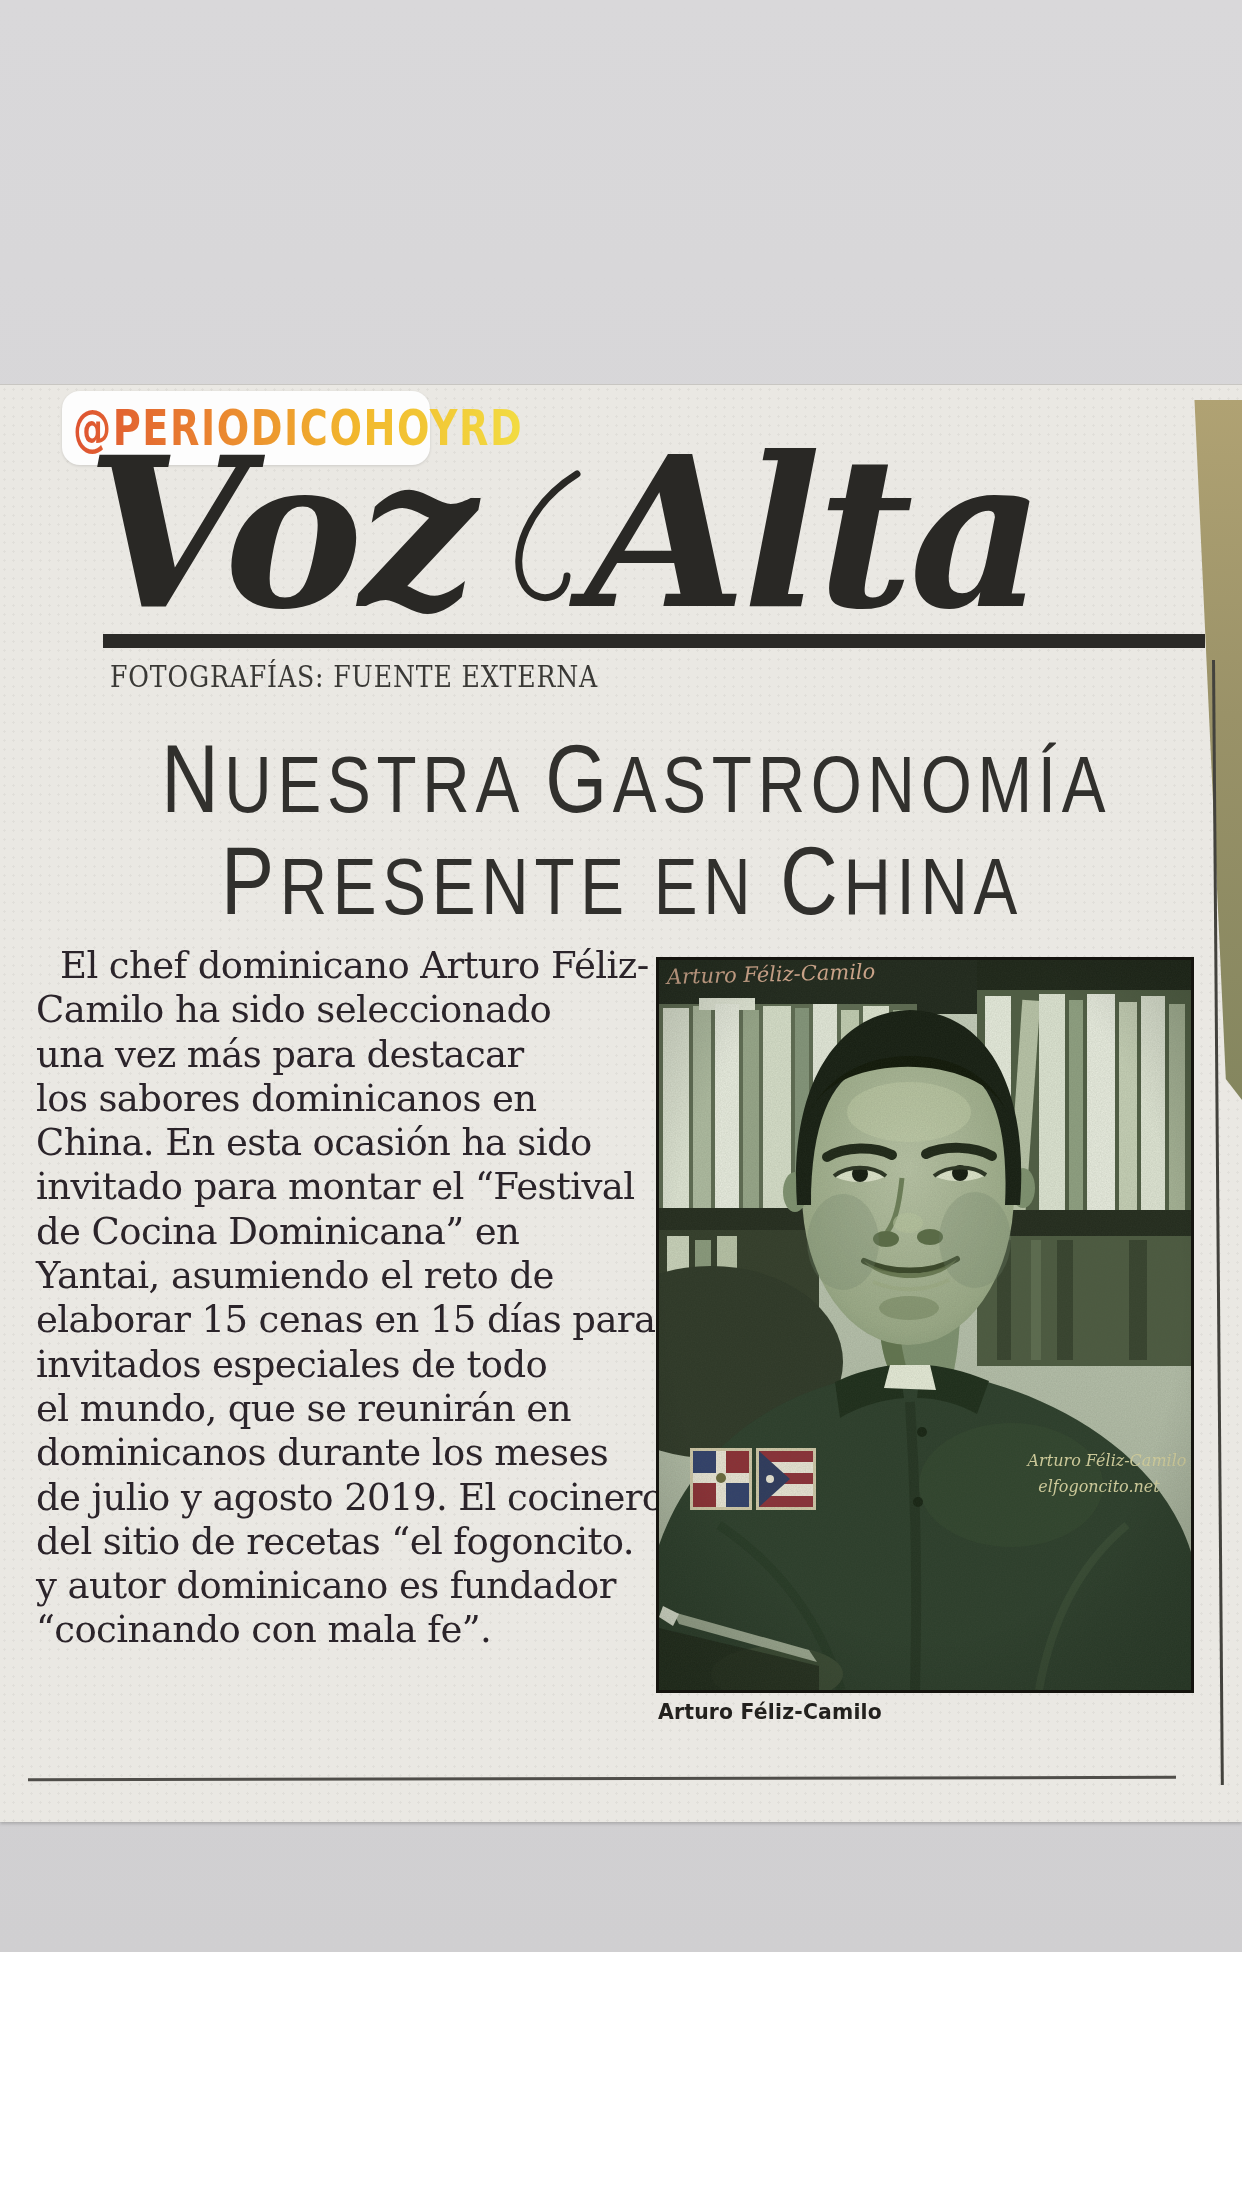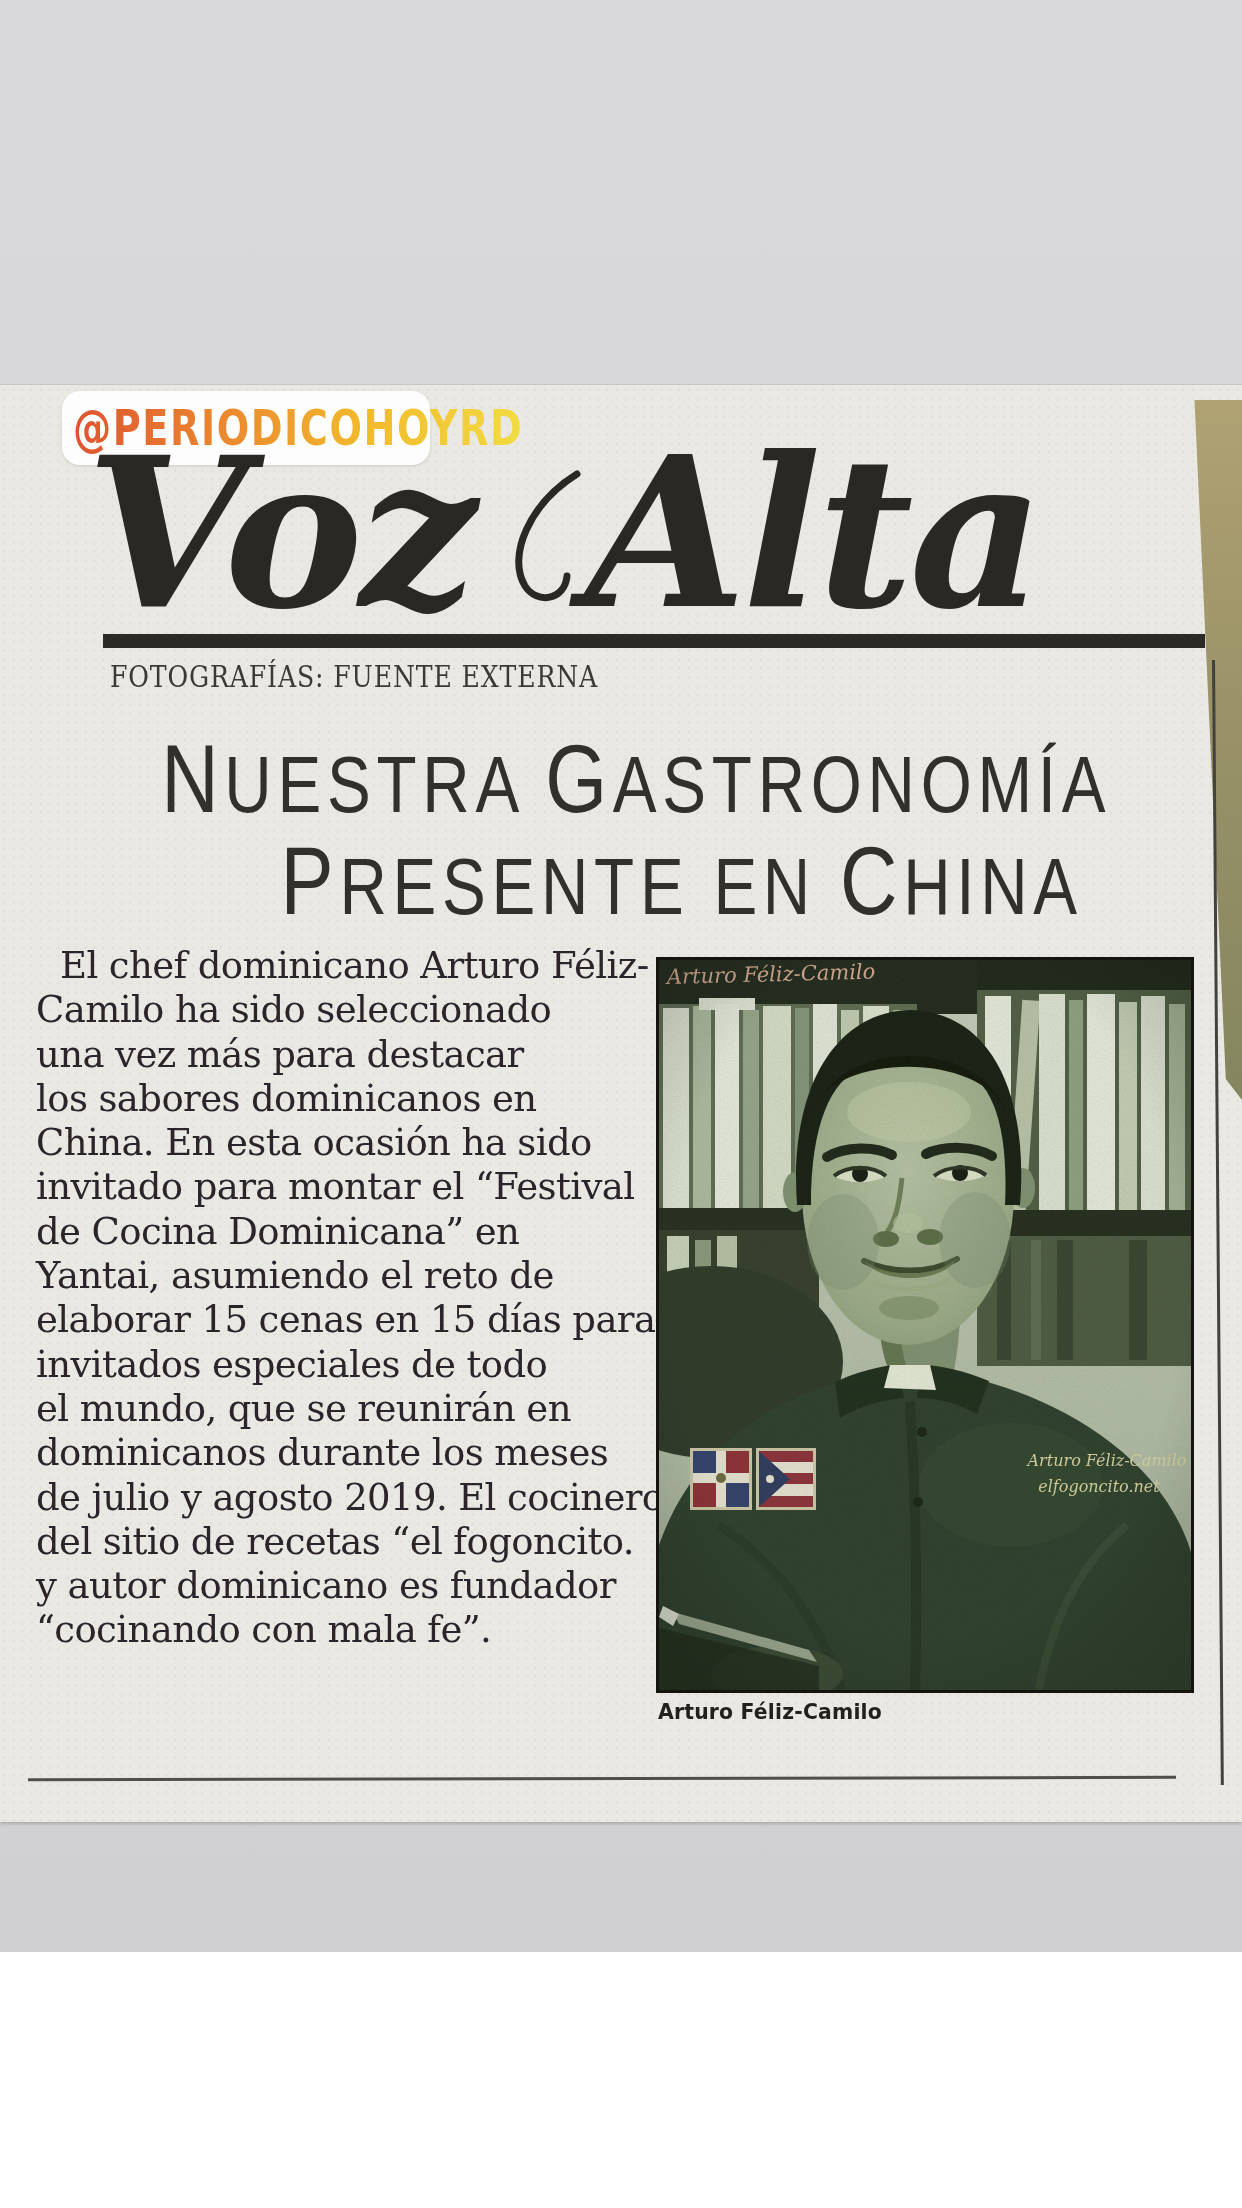--- a/index.html
+++ b/index.html
@@ -45,21 +45,21 @@
     font-size:208px;line-height:208px;color:#292825;letter-spacing:-4px;text-align:right;
   }
   .masthead .swash{display:inline-block;width:84px;height:150px;transform:translateY(14px);margin:0 2px 0 26px;}
   .mast-rule{position:absolute;left:103px;top:634px;width:1102px;height:14px;background:#2b2a27;}
   .credit{
     position:absolute;left:110px;top:659px;font-family:"DejaVu Serif",serif;
     font-size:30px;letter-spacing:1px;color:#3a3936;white-space:nowrap;
     transform:scaleX(0.84);transform-origin:left top;
   }
   
-  .headline{position:absolute;left:60px;top:728px;width:1124px;text-align:right;color:#31302d;}
+  .headline{position:absolute;left:60px;top:728px;width:1124px;text-align:center;color:#31302d;}
   .hl-line{height:102px;line-height:102px;white-space:nowrap;transform:scaleX(0.82);transform-origin:center top;
            font-family:"Liberation Sans","DejaVu Sans",sans-serif;letter-spacing:7px;}
   .hl-big{font-size:97px;}
   .hl-small{font-size:80px;}
   
   .body-col{position:absolute;left:36px;top:944px;width:618px;color:#2b242a;}
   .body-line{font-family:"DejaVu Serif",serif;font-size:37px;line-height:44.3px;
              letter-spacing:-0.6px;white-space:nowrap;}
   .body-line.indent{text-indent:24px;}
   

